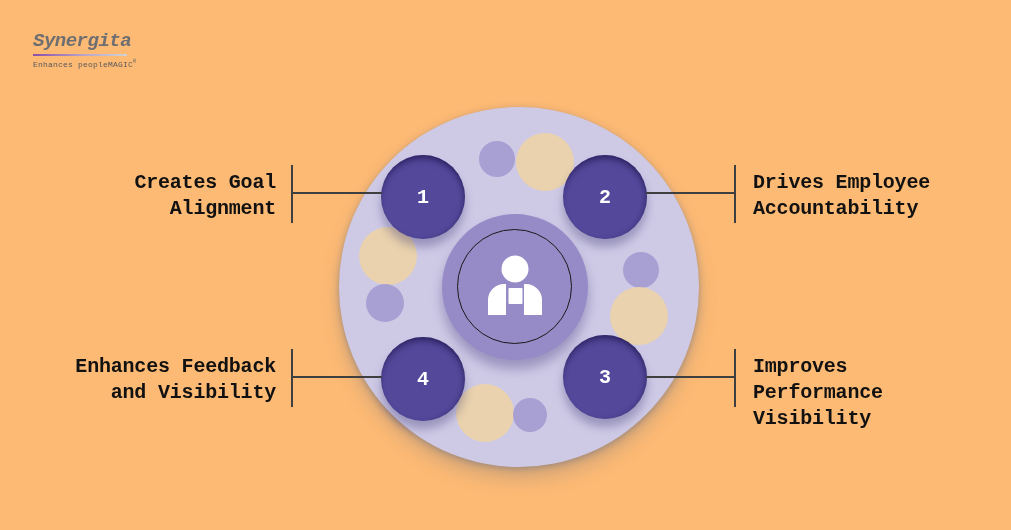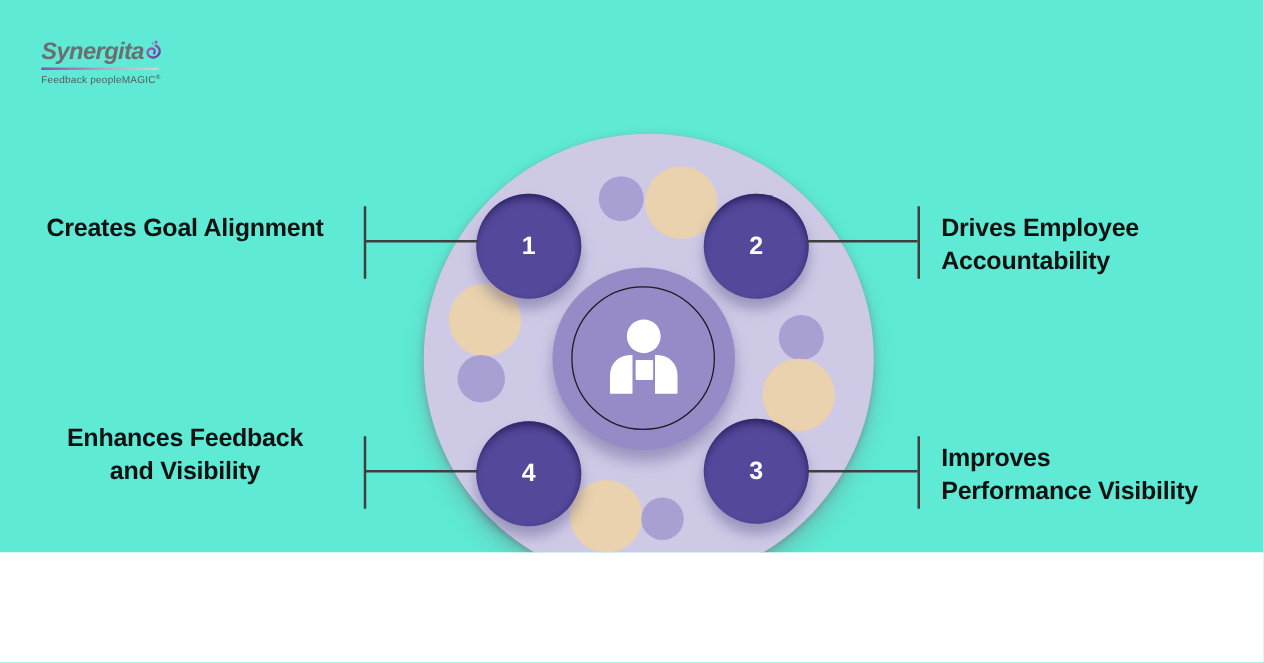--- a/index.html
+++ b/index.html
@@ -1,18 +1,18 @@
 <!DOCTYPE html>
 <html><head>
 <meta charset="utf-8">
 <style>
   html,body{margin:0;padding:0;background:#ffffff;}
   .canvas{
-    position:relative;width:1011px;height:442px;background:#5eead4;overflow:hidden;
-    font-family:Liberation Sans, sans-serif;
+    position:relative;width:1011px;height:530px;background:#fdba74;overflow:hidden;
+    font-family:Liberation Mono, monospace;
   }
   .abs{position:absolute;}
   .circle{position:absolute;border-radius:50%;}
 
   
   .logo{position:absolute;left:33px;top:27px;width:96px;}
   .logo-row{display:flex;align-items:flex-end;}
   .logo-text{
     font-style:italic;font-weight:600;font-size:19px;color:#6d6e71;
     letter-spacing:-0.5px;line-height:1;
@@ -70,25 +70,25 @@
   .step-4{left:381px;top:337px;}
 
   
   .line{position:absolute;background:#3f3f3f;}
 
   
   .label{
     position:absolute;font-size:20px;font-weight:bold;color:#111111;
     line-height:26px;letter-spacing:-0.2px;
   }
-  .label-left{text-align:center;width:256px;left:20px;}
+  .label-left{text-align:right;width:256px;left:20px;}
   .label-right{text-align:left;width:250px;left:753px;}
   .label-tl{top:170px;}
   .label-tr{top:170px;}
-  .label-bl{top:338px;}
+  .label-bl{top:354px;}
   .label-br{top:354px;}
 </style>
 </head>
 <body>
 
 <div class="canvas">
 
   <div class="logo">
     <div class="logo-row">
       <span class="logo-text">Synergita</span>
@@ -98,21 +98,21 @@
             <stop offset="0" stop-color="#a95cc0"></stop>
             <stop offset="1" stop-color="#5f3b99"></stop>
           </linearGradient>
         </defs>
         <circle cx="16.5" cy="3.2" r="2.4" fill="#a05cb8"></circle>
         <circle cx="11.6" cy="5.2" r="1.5" fill="#b06cc4"></circle>
         <path d="M16 8.5 C21 10.5 23.2 15.5 21.2 20.2 C19.1 25.2 13.2 27.4 8.4 25.4 C4.3 23.7 2.4 19.2 4.6 15.6 C6.4 12.7 10.4 11.8 12.9 13.8 C14.9 15.4 15.1 18.4 13.4 20" fill="none" stroke="url(#swg)" stroke-width="3.4" stroke-linecap="round"></path>
       </svg>
     </div>
     <div class="logo-divider"></div>
-    <div class="logo-tagline"><span>Feedback peopleMAGIC</span><sup>®</sup></div>
+    <div class="logo-tagline"><span>Enhances peopleMAGIC</span><sup>®</sup></div>
   </div>
 
   <div class="circle outer-circle"></div>
 
   <div class="circle lav dot-lav-top"></div>
   <div class="circle tan dot-tan-top"></div>
   <div class="circle tan dot-tan-left"></div>
   <div class="circle lav dot-lav-left"></div>
   <div class="circle lav dot-lav-right"></div>
   <div class="circle tan dot-tan-right"></div>

